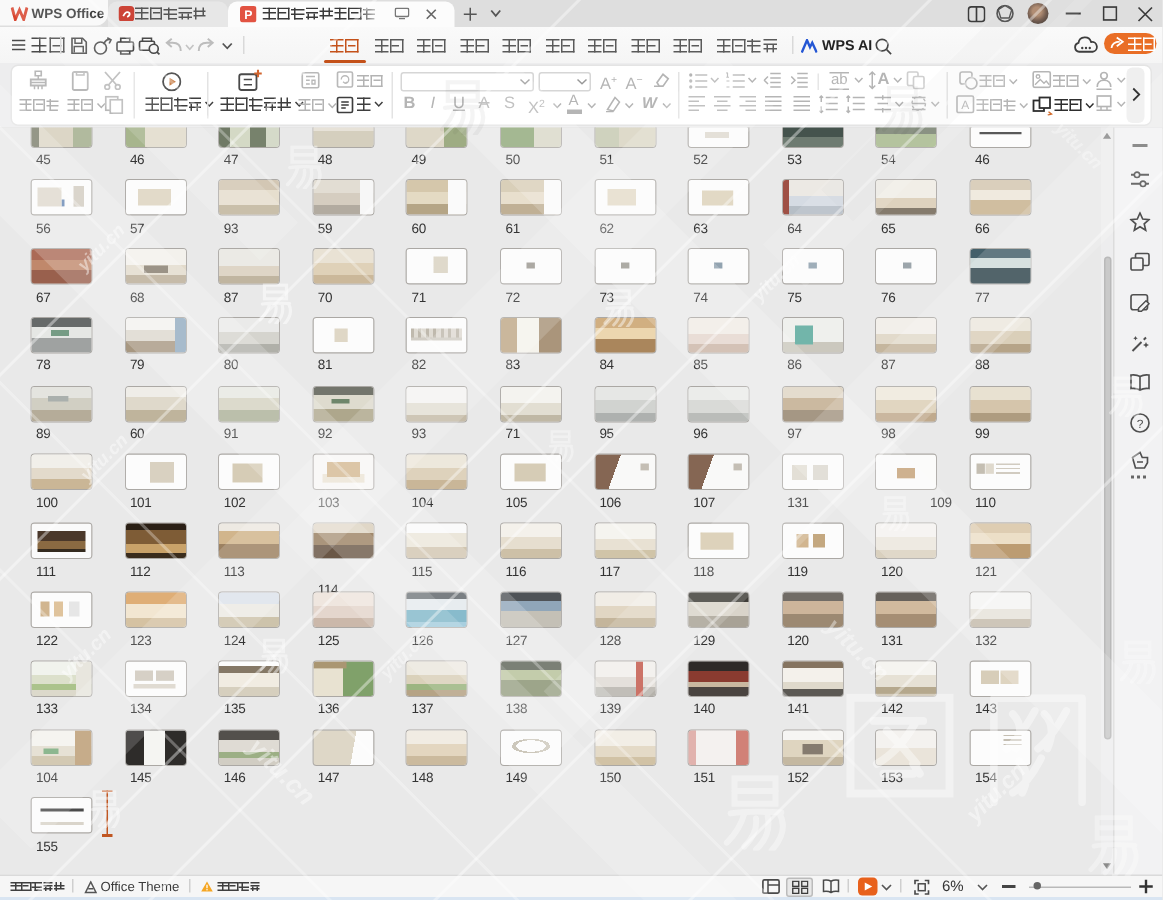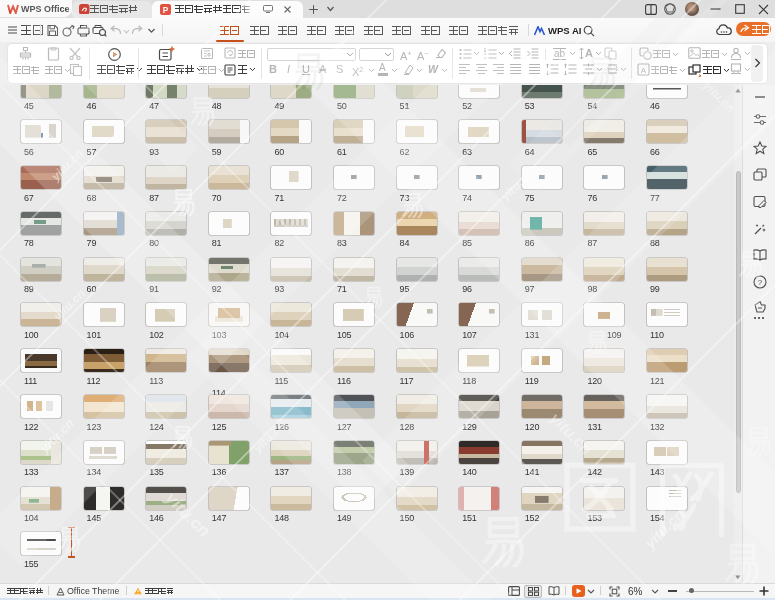--- a/index.html
+++ b/index.html
@@ -590,21 +590,21 @@
     <div class="tn" style="left:274.4px;top:245.89999999999998px">104</div>
     <div class="th" style="left:334px;top:218.39999999999998px;background:linear-gradient(#d6ccb6,#d6ccb6) 45% 50%/52% 52% no-repeat,#fcfcfc"></div>
     <div class="tn" style="left:337px;top:245.89999999999998px">105</div>
     <div class="th" style="left:396.6px;top:218.39999999999998px;background:linear-gradient(110deg,#856653 0 35%,rgba(0,0,0,0) 35%),linear-gradient(#c4beb4,#c4beb4) 88% 30%/14% 20% no-repeat,#f9f9f8"></div>
     <div class="tn" style="left:399.6px;top:245.89999999999998px">106</div>
     <div class="th" style="left:459.2px;top:218.39999999999998px;background:linear-gradient(110deg,#856653 0 35%,rgba(0,0,0,0) 35%),linear-gradient(#c4beb4,#c4beb4) 88% 30%/14% 20% no-repeat,#f9f9f8"></div>
     <div class="tn" style="left:462.2px;top:245.89999999999998px">107</div>
     <div class="th" style="left:521.8px;top:218.39999999999998px;background:linear-gradient(#ded9cf,#ded9cf) 22% 50%/26% 45% no-repeat,linear-gradient(#d6d1c7,#d6d1c7) 68% 50%/26% 45% no-repeat,#fcfcfc"></div>
     <div class="tn" style="left:524.8px;top:245.89999999999998px">131</div>
     <div class="th" style="left:584.4px;top:218.39999999999998px;background:linear-gradient(#c4a077,#c4a077) 50% 52%/30% 30% no-repeat,#fbfbfa"></div>
-    <div class="tn" style="left:607px;top:245.89999999999998px">109</div>
+    <div class="tn" style="left:620px;top:245.89999999999998px">109</div>
     <div class="th" style="left:647px;top:218.39999999999998px;background:linear-gradient(#c4beb2,#c4beb2) 12% 35%/14% 30% no-repeat,repeating-linear-gradient(#d1cbc0 0 1px,rgba(0,0,0,0) 1px 3px) 70% 40%/40% 9px no-repeat,linear-gradient(#dfd9cd,#dfd9cd) 30% 35%/14% 30% no-repeat,#fcfcfc"></div>
     <div class="tn" style="left:650px;top:245.89999999999998px">110</div>
     <div class="th" style="left:21px;top:264.2px;background:linear-gradient(180deg,#4a382a 0 48%,#8a6a42 48% 82%,#342a1e 82%) 50% 55%/80% 62% no-repeat,#fafafa"></div>
     <div class="tn" style="left:24px;top:291.7px">111</div>
     <div class="th" style="left:83.6px;top:264.2px;background:linear-gradient(180deg,#2a1f15 0 20%,#7e5c36 20% 58%,#c9a269 58% 85%,#3a2c1c 85%)"></div>
     <div class="tn" style="left:86.6px;top:291.7px">112</div>
     <div class="th" style="left:146.2px;top:264.2px;background:linear-gradient(180deg,#ede9e2 0 22%,#d1b58c 22% 58%,#9c8161 58%)"></div>
     <div class="tn" style="left:149.2px;top:291.7px">113</div>
     <div class="th" style="left:208.8px;top:264.2px;background:linear-gradient(180deg,#d9cdb9 0 28%,#8a6c48 28% 62%,#503a26 62%)"></div>
     <div class="tn" style="left:211.8px;top:304px">114</div>

